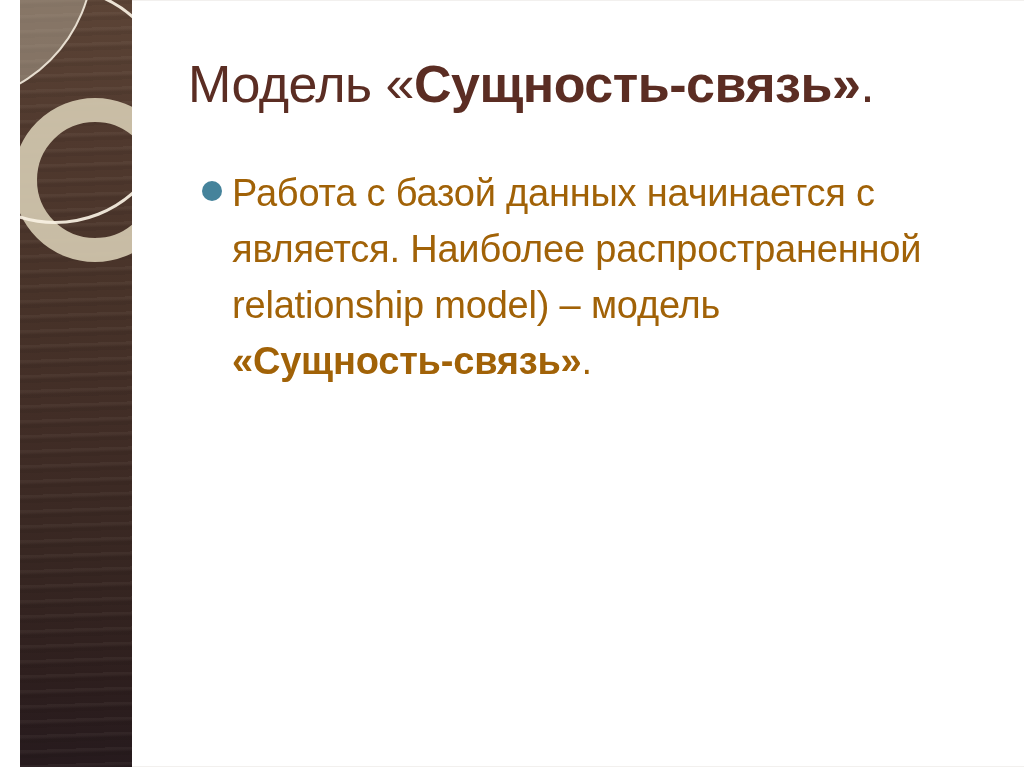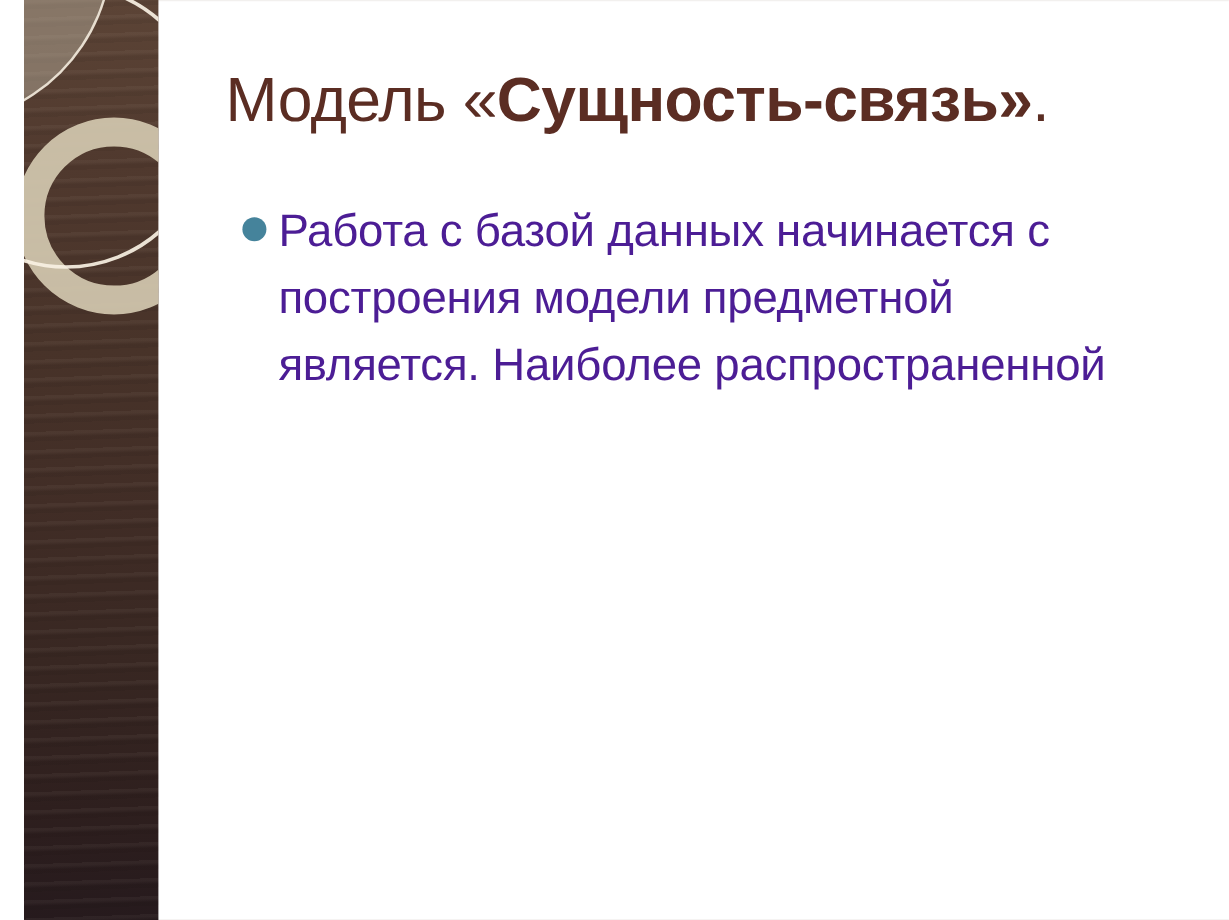--- a/index.html
+++ b/index.html
@@ -78,21 +78,21 @@
   .bullet-marker {
     position: absolute;
     left: 14px; top: 16px;
     width: 20px; height: 20px;
     border-radius: 50%;
     background: #45839b;
   }
   .bullet-text {
     font-size: 38px;
     line-height: 56px;
-    color: #4c1d95;
+    color: #a16207;
     letter-spacing: -0.2px;
   }
   .bullet-text .b { font-weight: 700; }
   .line { white-space: nowrap; }
 </style>
 </head>
 <body>
 
 <div class="slide">
 
@@ -105,24 +105,25 @@
   <main class="content">
 
     <h1 class="title"><span>Модель «</span><span class="b">Сущность-связь»</span><span>.</span></h1>
 
     <div class="bullet-item">
       <span class="bullet-marker"></span>
       <div class="bullet-text">
 
         <div class="line"><span>Работа с базой данных начинается с</span></div>
 
-        <div class="line"><span>построения модели предметной</span></div>
 
         <div class="line"><span>является. Наиболее распространенной</span></div>
 
 
+        <div class="line"><span>relationship model) – модель</span></div>
 
+        <div class="line"><span class="b">«Сущность-связь»</span><span>.</span></div>
 
       </div>
     </div>
 
   </main>
 </div>
 
 </body></html>

